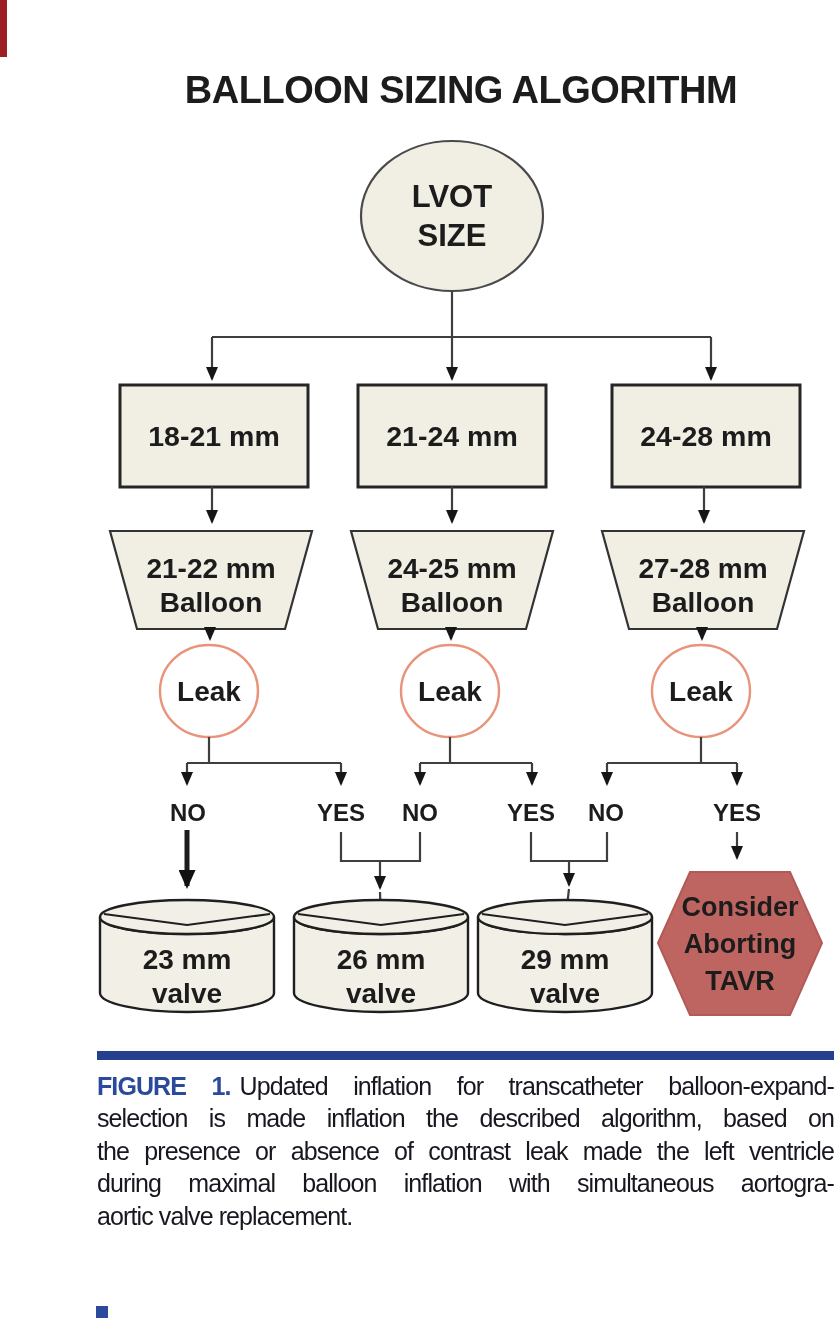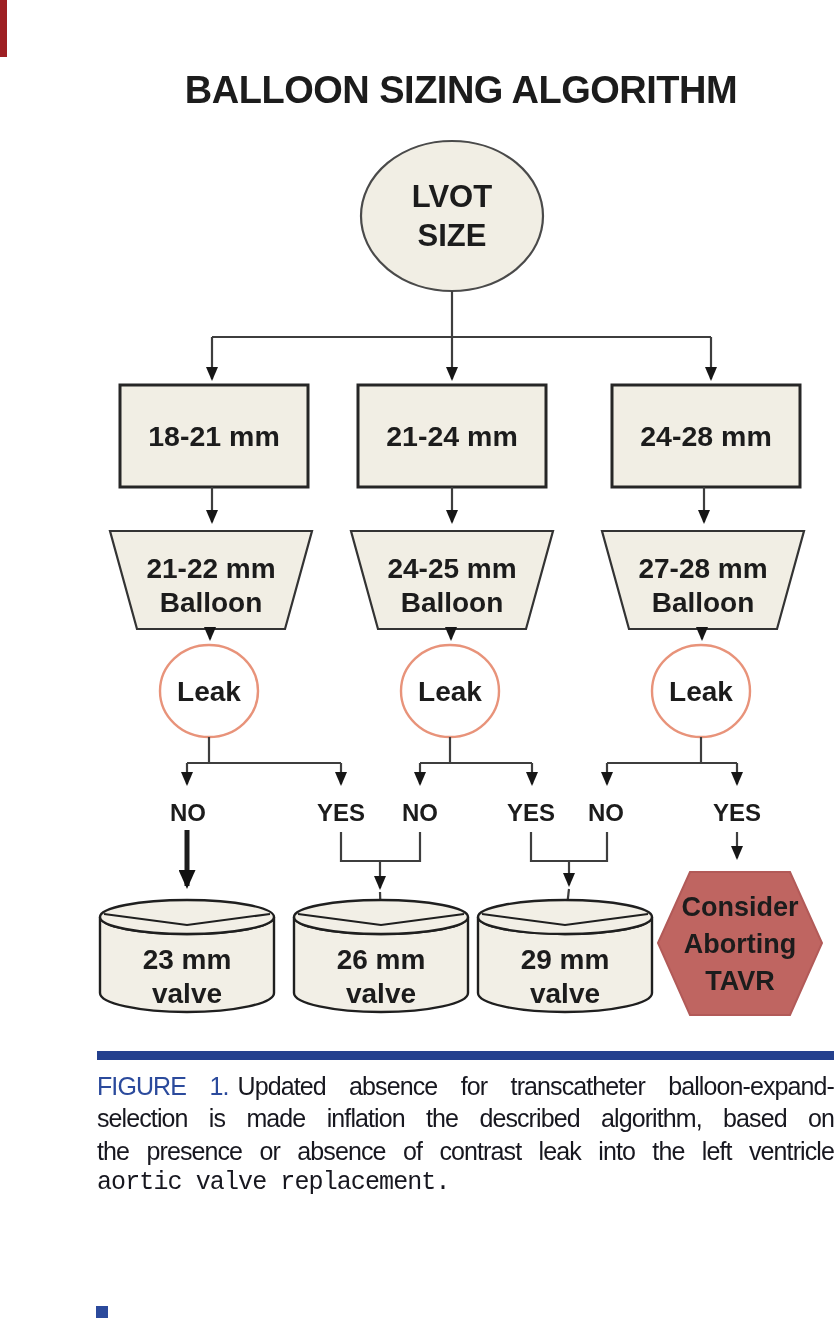--- a/index.html
+++ b/index.html
@@ -29,22 +29,22 @@
     background: #24408e;
   }
   .caption {
     position: absolute; left: 97px; top: 1070px; width: 737px;
     font-size: 25px; line-height: 32.4px; letter-spacing: -0.9px;
     color: #17171f;
   }
   .cap-line {
     text-align: justify; text-align-last: justify; white-space: nowrap;
   }
-  .cap-line.last { text-align-last: left; font-family: Liberation Mono, monospace; }
-  .fig-label { color: #2b4a9c; font-weight: normal; margin-right: 9px; }
+  .cap-line.last { text-align-last: left; }
+  .fig-label { color: #2b4a9c; font-weight: bold; margin-right: 9px; }
   .corner-red  { position: absolute; left: 0; top: 0; width: 7px; height: 57px; background: #9e1f23; }
   .corner-blue { position: absolute; left: 96px; top: 1306px; width: 12px; height: 12px; background: #2b4a9c; }
 </style>
 </head>
 <body>
 
 <div id="figure-wrap">
 
   <div class="corner-red"></div>
 
@@ -159,22 +159,23 @@
       <text x="740" y="916" font-size="27" fill="#f3ece6" text-anchor="middle">Consider</text>
       <text x="740" y="953" font-size="27" fill="#f3ece6" text-anchor="middle">Aborting</text>
       <text x="740" y="990" font-size="27" fill="#f3ece6" text-anchor="middle">TAVR</text>
     </g>
   </svg>
 
   <div class="divider-rule"></div>
 
   <div class="caption">
     <div class="cap-line">
-      <span class="fig-label">FIGURE 1.</span><span>Updated absence for transcatheter balloon-expand-</span>
+      <span class="fig-label">FIGURE 1.</span><span>Updated inflation for transcatheter balloon-expand-</span>
     </div>
     <div class="cap-line">selection is made inflation the described algorithm, based on</div>
-    <div class="cap-line">the presence or absence of contrast leak into the left ventricle</div>
+    <div class="cap-line">the presence or absence of contrast leak made the left ventricle</div>
+    <div class="cap-line">during maximal balloon inflation with simultaneous aortogra-</div>
     <div class="cap-line last">aortic valve replacement.</div>
   </div>
 
   <div class="corner-blue"></div>
 
 </div>
 
 </body></html>

